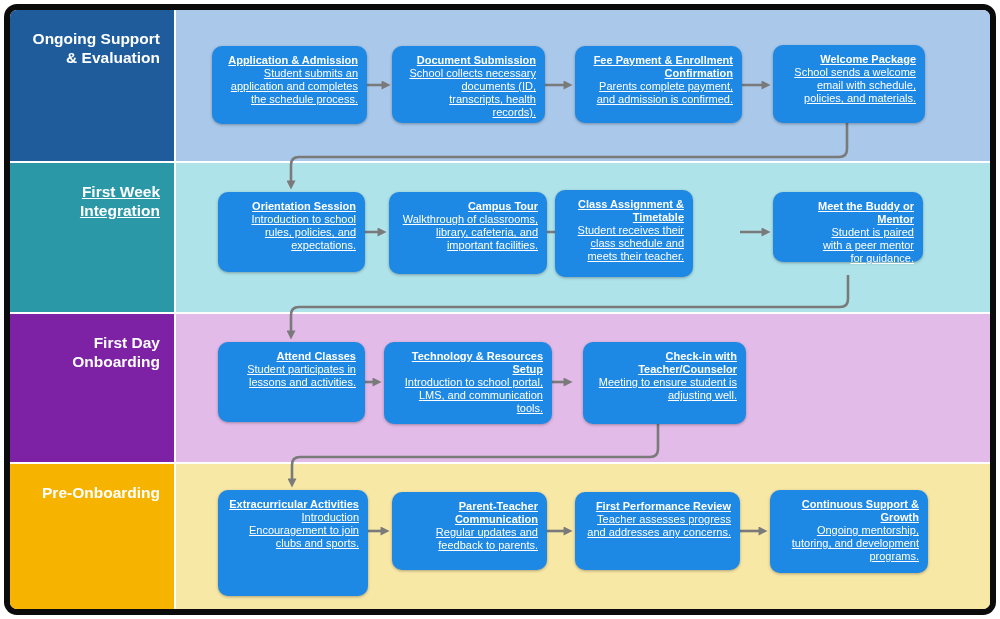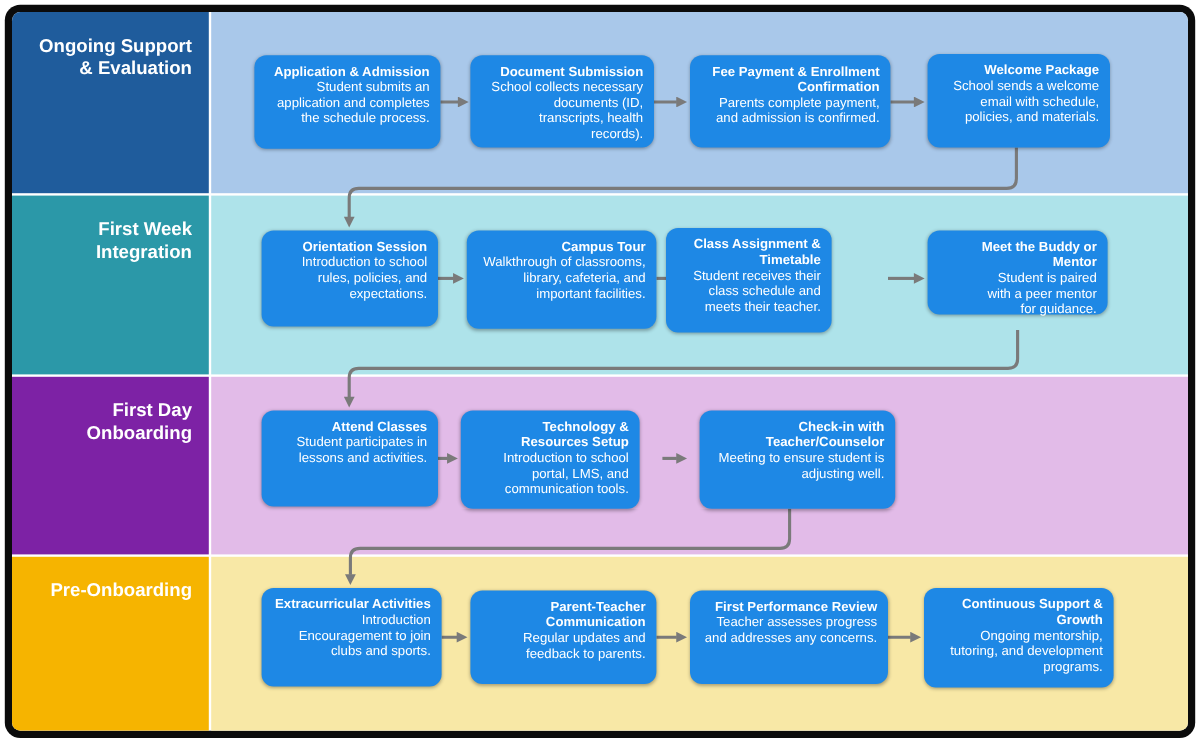--- a/index.html
+++ b/index.html
@@ -8,28 +8,28 @@
   .lanes{position:absolute;left:6px;top:6px;width:980px;height:599px;background:#ffffff;border-radius:7px;overflow:hidden;}
   .lane{position:absolute;left:0;width:980px;}
   .lane-label{position:absolute;left:0;top:0;width:164px;height:100%;box-sizing:border-box;padding:19px 14px 0 19px;color:#ffffff;font-size:15.5px;font-weight:bold;line-height:19px;}
   .lane-body{position:absolute;left:166px;top:0;width:814px;height:100%;}
   .lane1{top:0;height:151px;}
   .lane2{top:153px;height:149px;}
   .lane3{top:304px;height:148px;}
   .lane4{top:454px;height:145px;}
   .lane1 .lane-label{background:#1f5c9c;}
   .lane1 .lane-body{background:#a9c8ea;}
-  .lane2 .lane-label{background:#2b98a8;}
+  .lane2 .lane-label{background:#2b98a8;text-decoration:underline;}
   .lane2 .lane-body{background:#aee3ea;}
   .lane3 .lane-label{background:#7d22a5;}
   .lane3 .lane-body{background:#e2bbe8;}
   .lane4 .lane-label{background:#f6b400;}
   .lane4 .lane-body{background:#f8e8a6;}
   .node{position:absolute;box-sizing:border-box;background:#1e88e5;border-radius:10px;color:#ffffff;
-        padding:8px 9px;font-size:11px;line-height:13px;box-shadow:0 1px 3px rgba(0,0,0,0.3);}
+        padding:8px 9px;font-size:11px;line-height:13px;box-shadow:0 1px 3px rgba(0,0,0,0.3);text-decoration:underline;}
   .node-title{font-weight:bold;}
   .node-body{font-weight:normal;}
   svg.wires{position:absolute;left:0;top:0;width:980px;height:599px;pointer-events:none;}
 </style>
 </head>
 <body>
 
 <div id="stage">
   <div class="frame">
     <div class="lanes">
@@ -106,30 +106,30 @@
       </div>
       <div class="node" style="left:763px;top:182px;width:150px;height:70px;padding-left:36px;">
         <div class="node-title">Meet the Buddy or Mentor</div>
         <div class="node-body">Student is paired with a peer mentor for guidance.</div>
       </div>
 
       <div class="node" style="left:208px;top:332px;width:147px;height:80px;">
         <div class="node-title">Attend Classes</div>
         <div class="node-body">Student participates in lessons and activities.</div>
       </div>
-      <div class="node" style="left:374px;top:332px;width:149px;height:82px;">
+      <div class="node" style="left:374px;top:332px;width:168px;height:82px;">
         <div class="node-title">Technology &amp; Resources Setup</div>
         <div class="node-body">Introduction to school portal, LMS, and communication tools.</div>
       </div>
       <div class="node" style="left:573px;top:332px;width:163px;height:82px;">
         <div class="node-title">Check-in with Teacher/Counselor</div>
         <div class="node-body">Meeting to ensure student is adjusting well.</div>
       </div>
 
-      <div class="node" style="left:208px;top:480px;width:150px;height:82px;">
+      <div class="node" style="left:208px;top:480px;width:150px;height:106px;">
         <div class="node-title">Extracurricular Activities</div>
         <div class="node-body">Introduction Encouragement to join clubs and sports.</div>
       </div>
       <div class="node" style="left:382px;top:482px;width:155px;height:78px;">
         <div class="node-title">Parent-Teacher Communication</div>
         <div class="node-body">Regular updates and feedback to parents.</div>
       </div>
       <div class="node" style="left:565px;top:482px;width:165px;height:78px;">
         <div class="node-title">First Performance Review</div>
         <div class="node-body">Teacher assesses progress and addresses any concerns.</div>

